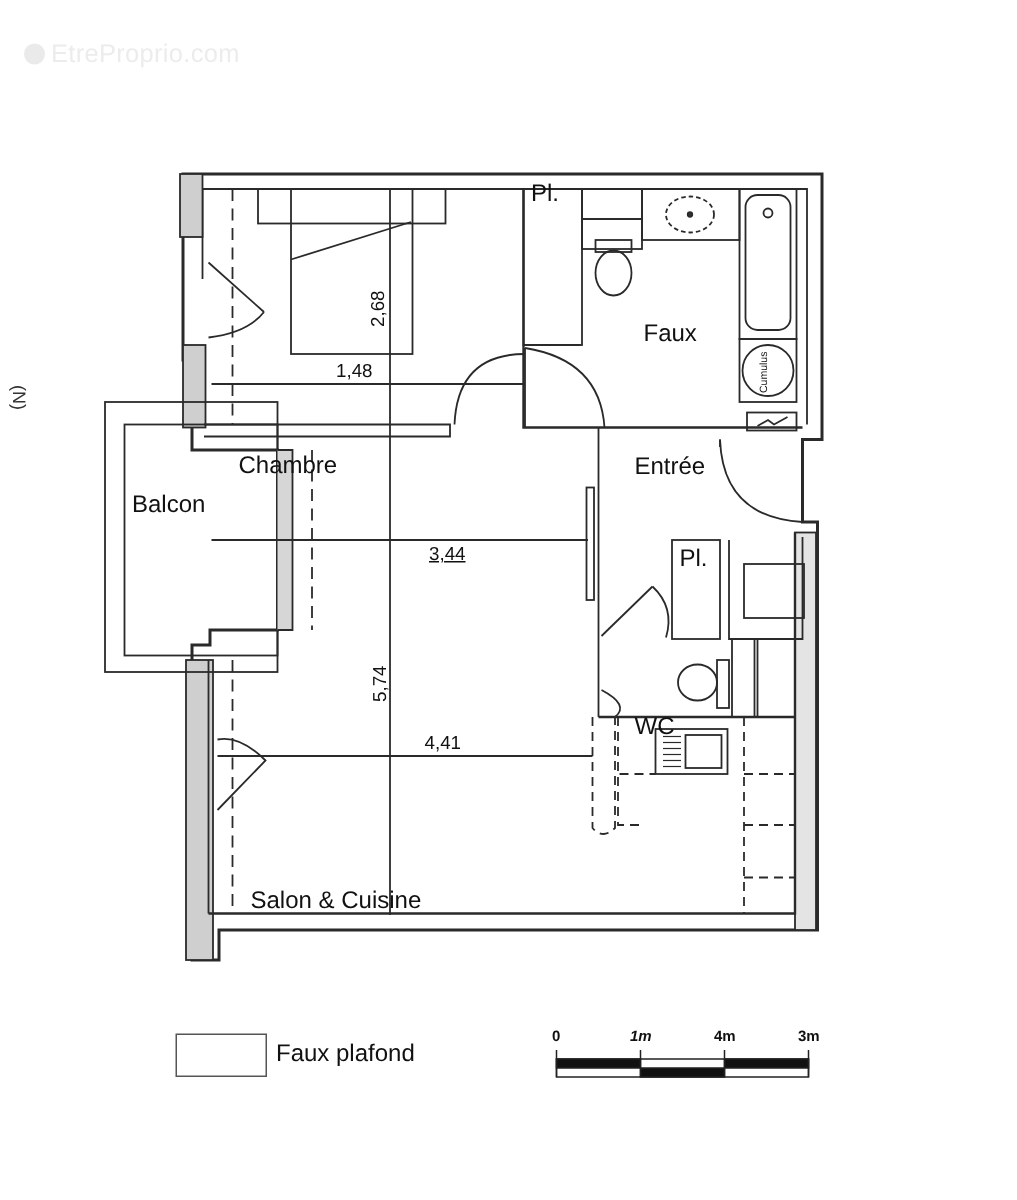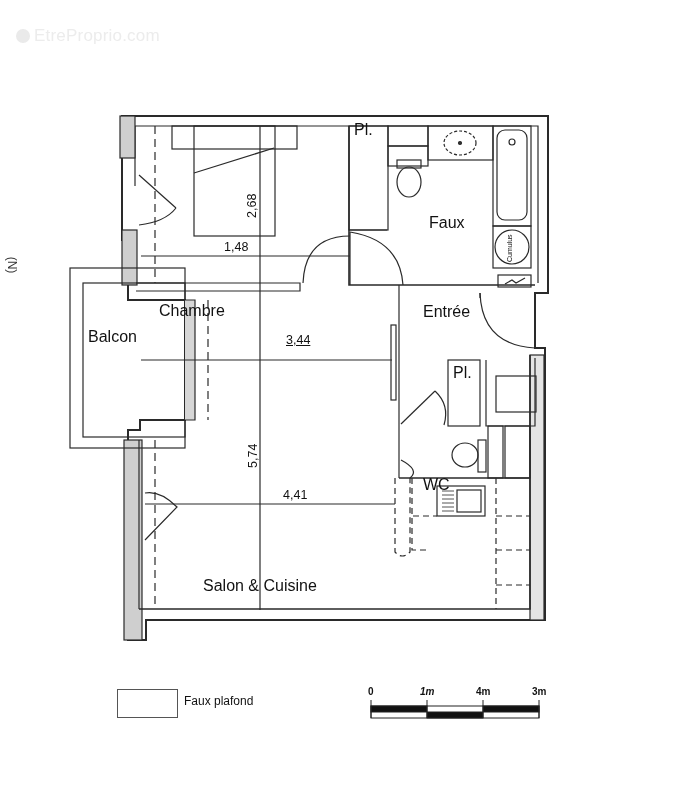--- a/index.html
+++ b/index.html
@@ -10,21 +10,21 @@
                  font-family: "Liberation Sans", sans-serif; letter-spacing: 0.2px; }
     .watermark .wm-logo { display: inline-block; width: 14px; height: 14px; border-radius: 50%;
                  background: #eaeaea; vertical-align: -2px; margin-right: 4px; }
     .north { position: absolute; left: 4px; top: 258px; font-size: 12px; color: #333;
              transform: rotate(90deg); transform-origin: center; }
     .lbl { position: absolute; font-size: 16px; color: #111; white-space: nowrap; }
     .dim { position: absolute; font-size: 12.5px; color: #111; white-space: nowrap; }
     .dim.v { transform: rotate(-90deg); transform-origin: left top; }
     .legend-box { position: absolute; left: 117px; top: 689px; width: 59px; height: 27px;
                   border: 1px solid #555; background: #fff; }
-    .legend-text { position: absolute; left: 184px; top: 694px; font-size: 12px; }
+    .legend-text { position: absolute; left: 184px; top: 694px; font-size: 16px; }
     .scale-lbl { position: absolute; top: 686px; font-size: 10px; font-weight: bold; }
     .small { font-size: 11px; }
   </style>
 </head>
 <body>
 
 <div class="watermark">
   <span class="wm-logo"></span><span>EtreProprio.com</span>
 </div>
 <div class="north">(N)</div>
@@ -153,28 +153,28 @@
     <line x1="483" y1="700" x2="483" y2="718"></line>
     <line x1="539" y1="700" x2="539" y2="718"></line>
   </g>
 </svg>
 
 <div class="lbl" style="left:159px;top:262px;margin-top:40px;">Chambre</div>
 <div class="lbl" style="left:429px;top:214px;">Faux</div>
 <div class="lbl" style="left:88px;top:304px;margin-top:24px;">Balcon</div>
 <div class="lbl" style="left:423px;top:303px;">Entrée</div>
 <div class="lbl" style="left:423px;top:444px;margin-top:32px;">WC</div>
-<div class="lbl" style="left:167px;top:577px;margin-left:36px;">Salon &amp; Cuisine</div>
+<div class="lbl" style="left:167px;top:592px;">Salon &amp; Cuisine</div>
 <div class="lbl" style="left:354px;top:121px;">Pl.</div>
 <div class="lbl" style="left:453px;top:364px;">Pl.</div>
 <div class="lbl small" style="left:506px;top:262px;font-size:7px;transform:rotate(-90deg);transform-origin:left top;">Cumulus</div>
 
 <div class="dim" style="left:224px;top:240px;">1,48</div>
 <div class="dim v" style="left:245px;top:218px;">2,68</div>
-<div class="dim" style="left:286px;top:333px;text-decoration:underline;">3,44</div>
+<div class="dim" style="left:286px;top:362px;text-decoration:underline;">3,44</div>
 <div class="dim" style="left:283px;top:488px;">4,41</div>
 <div class="dim v" style="left:246px;top:468px;">5,74</div>
 
 <div class="legend-box"></div>
 <div class="legend-text">Faux plafond</div>
 
 <div class="scale-lbl" style="left:368px;">0</div>
 <div class="scale-lbl" style="left:420px;font-style:italic;">1m</div>
 <div class="scale-lbl" style="left:476px;">4m</div>
 <div class="scale-lbl" style="left:532px;">3m</div>

